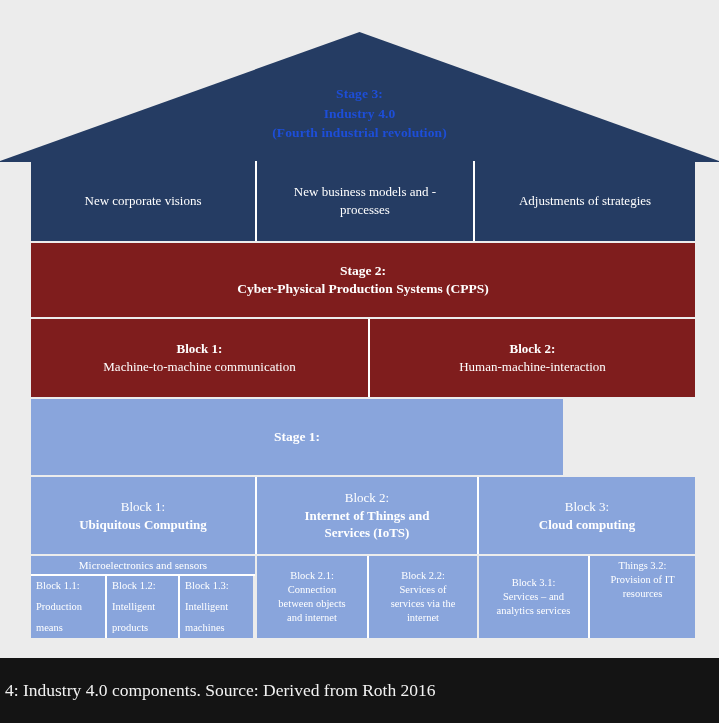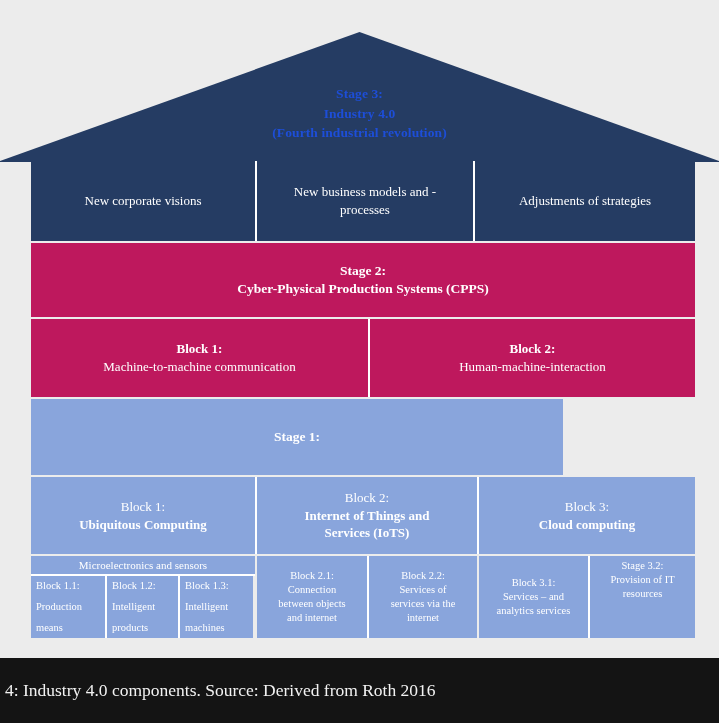--- a/index.html
+++ b/index.html
@@ -58,21 +58,21 @@
     display: flex;
     flex-direction: column;
     align-items: center;
     justify-content: center;
     text-align: center;
     line-height: 1.35;
     padding: 2px 6px;
   }
   .cell .ln { display: block; }
   .dark   { background: #253C63; }
-  .mid    { background: #be185d; }
+  .mid    { background: #7f1d1d; }
   .light  { background: #89A5DC; }
 
   .vdiv { border-left: 2px solid #ffffff; }
 
   
   #row-visions {
     top: 161px;
     height: 80px;
   }
   #row-visions .cell { font-size: 13px; }
@@ -310,21 +310,21 @@
     </div>
 
     <div class="group" id="grp3">
       <div class="grp-body full">
         <div class="subcell sc-center s1">
           <span class="ln">Block 3.1:</span>
           <span class="ln">Services – and</span>
           <span class="ln">analytics services</span>
         </div>
         <div class="subcell sc-top s2 vdiv">
-          <span class="ln">Stage 3.2:</span>
+          <span class="ln">Things 3.2:</span>
           <span class="ln">Provision of IT</span>
           <span class="ln">resources</span>
         </div>
       </div>
     </div>
 
   </div>
 
   <div id="caption-bar">
     <div id="caption-text">re 4: Industry 4.0 components. Source: Derived from Roth 2016</div>

